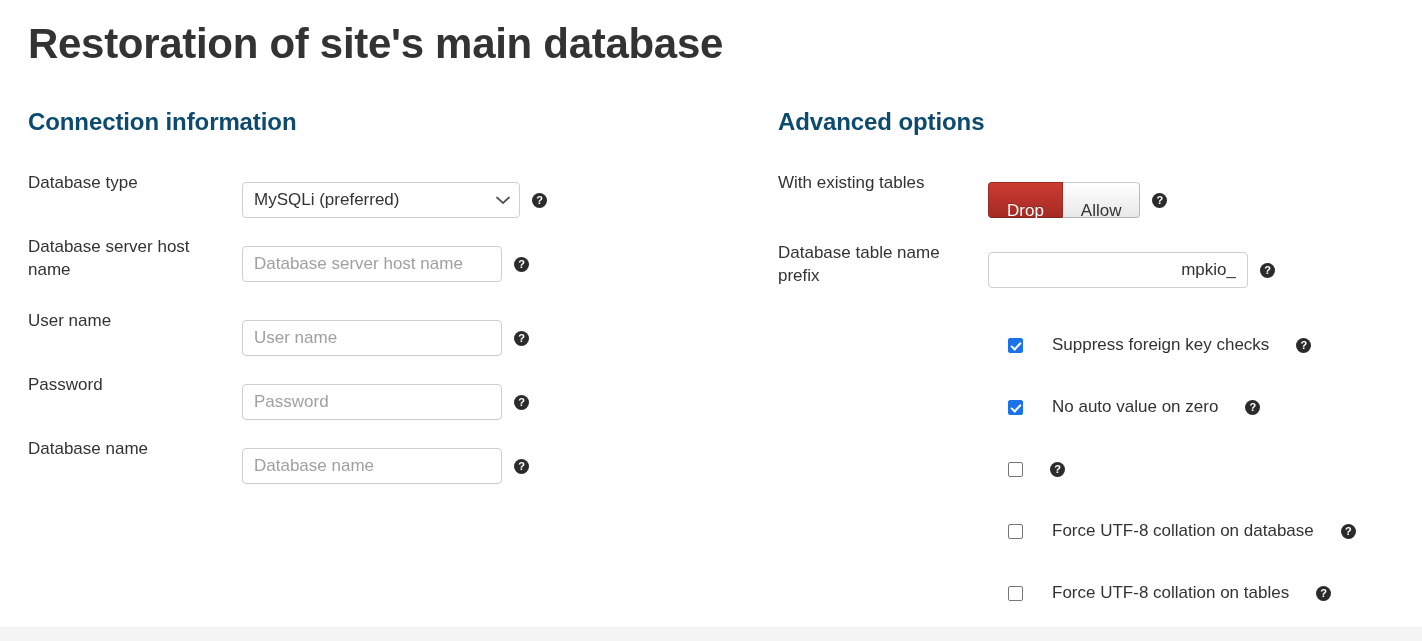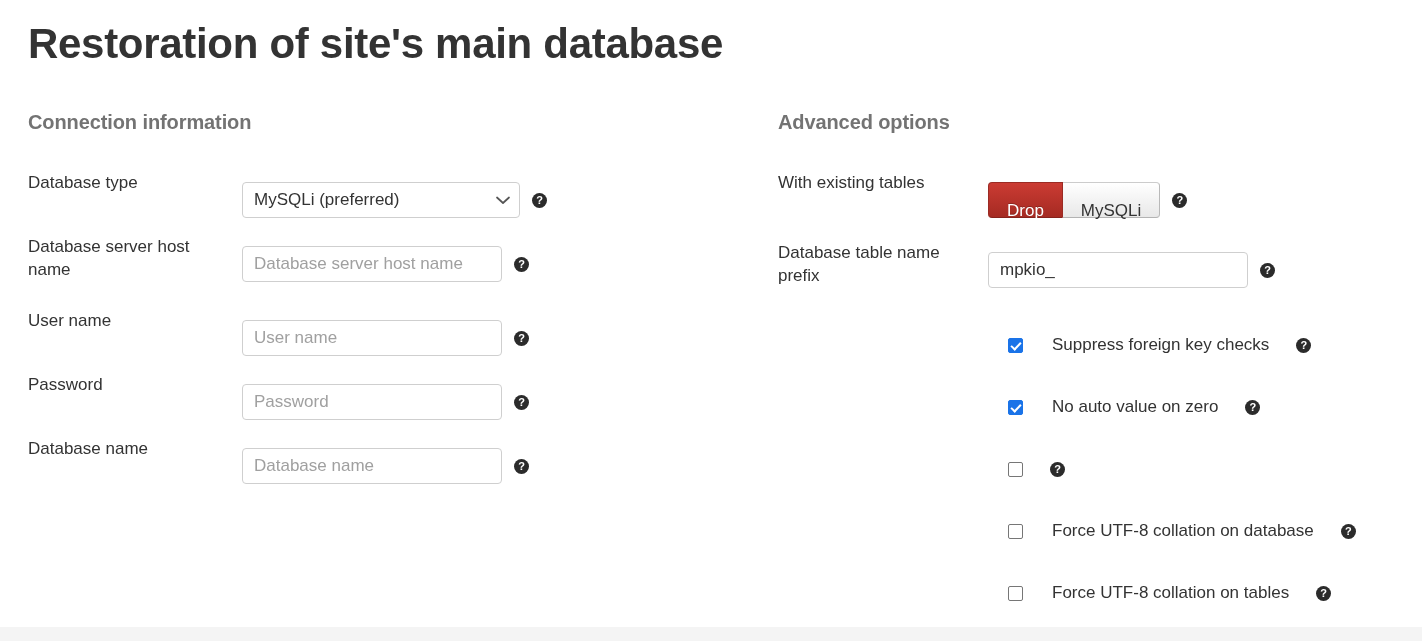--- a/index.html
+++ b/index.html
@@ -32,24 +32,24 @@
 
   
   .col {
     position: absolute;
     top: 104px;
   }
   .col-left  { left: 28px;  width: 700px; }
   .col-right { left: 778px; width: 620px; }
 
   .section-title {
-    font-size: 20px;
+    font-size: 24px;
     line-height: 36px;
     font-weight: bold;
-    color: #737373;
+    color: #0c4a6e;
     margin: 0 0 22px 0;
     letter-spacing: -0.1px;
     white-space: nowrap;
   }
 
   
   .form-row {
     display: flex;
     align-items: flex-start;
     margin-bottom: 8px;
@@ -78,21 +78,21 @@
     padding: 4px 11px;
     font-size: 17px;
     font-family: "Liberation Sans", sans-serif;
     color: #333333;
     background: #ffffff;
     border: 1px solid #cfcfcf;
     border-radius: 4px;
     outline: none;
   }
   .text-input::placeholder { color: #a0a0a0; opacity: 1; }
-  .text-input.wide { width: 260px; }
+  .text-input.wide { width: 260px; text-align: right; }
 
   
   .select-wrap { position: relative; width: 278px; height: 36px; }
   .select-box {
     width: 278px;
     height: 36px;
     padding: 4px 30px 4px 11px;
     font-size: 17px;
     font-family: "Liberation Sans", sans-serif;
     color: #333333;
@@ -273,21 +273,21 @@
   </div>
 
   <div class="col col-right">
     <div class="section-title">Advanced options</div>
 
     <div class="form-row">
       <div class="form-label">With existing tables</div>
       <div class="form-control">
         <div class="btn-group">
           <button class="btn btn-danger">Drop</button>
-          <button class="btn btn-default">MySQLi</button>
+          <button class="btn btn-default">Allow</button>
         </div>
         <span class="help-icon">?</span>
       </div>
     </div>
 
     <div class="form-row" style="margin-top:14px;">
       <div class="form-label">Database table name prefix</div>
       <div class="form-control">
         <input class="text-input wide" type="text" value="mpkio_" style="">
         <span class="help-icon">?</span>

